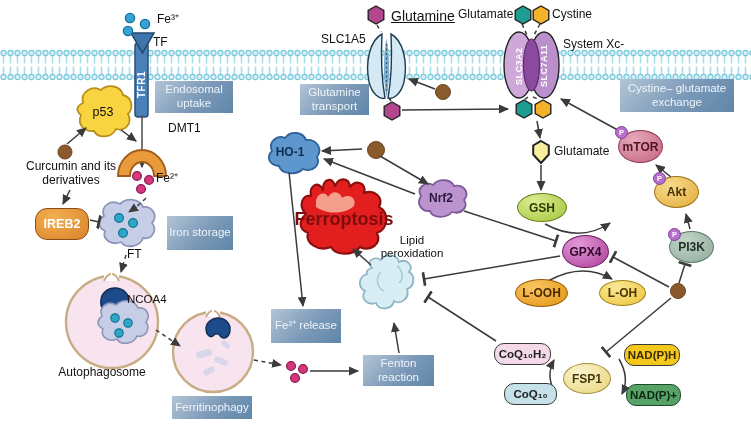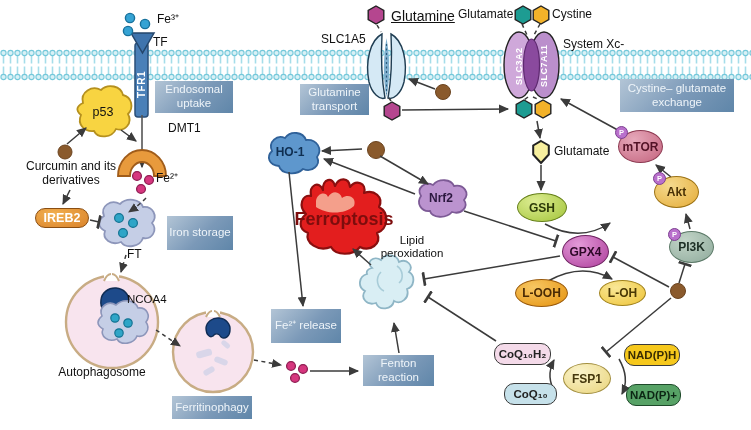--- a/index.html
+++ b/index.html
@@ -215,21 +215,21 @@
 </svg>
 
 <div class="lbl" style="left:157px;top:13px;font-size:12px;">Fe³⁺</div>
 <div class="lbl" style="left:153px;top:36px;font-size:12px;">TF</div>
 <div class="vtxt" style="left:133px;top:56px;width:17px;height:58px;font-size:10px;">TFR1</div>
 <div class="tag" style="left:155px;top:81px;width:78px;height:32px;">Endosomal uptake</div>
 <div class="lbl ctr" style="left:103px;top:112px;font-size:12.5px;">p53</div>
 <div class="lbl" style="left:168px;top:122px;font-size:12px;">DMT1</div>
 <div class="lbl" style="left:156px;top:172px;font-size:12px;">Fe²⁺</div>
 <div class="lbl ctr" style="left:71px;top:174px;width:122px;font-size:12px;">Curcumin and its derivatives</div>
-<div class="chip ireb2" style="left:35px;top:208px;width:54px;height:20px;">IREB2</div>
+<div class="chip ireb2" style="left:35px;top:208px;width:54px;height:32px;">IREB2</div>
 <div class="lbl" style="left:127px;top:248px;font-size:12px;">FT</div>
 <div class="tag" style="left:167px;top:216px;width:66px;height:34px;">Iron storage</div>
 <div class="lbl" style="left:127px;top:293px;font-size:11.5px;">NCOA4</div>
 <div class="lbl ctr" style="left:102px;top:373px;width:130px;font-size:12px;">Autophagosome</div>
 <div class="tag" style="left:172px;top:396px;width:80px;height:23px;">Ferritinophagy</div>
 <div class="tag" style="left:271px;top:309px;width:70px;height:34px;">Fe²⁺ release</div>
 <div class="tag" style="left:363px;top:355px;width:71px;height:31px;">Fenton reaction</div>
 
 <div class="lbl" style="left:391px;top:8px;font-size:14px;text-decoration:underline;">Glutamine</div>
 <div class="lbl" style="left:321px;top:33px;font-size:12px;">SLC1A5</div>

